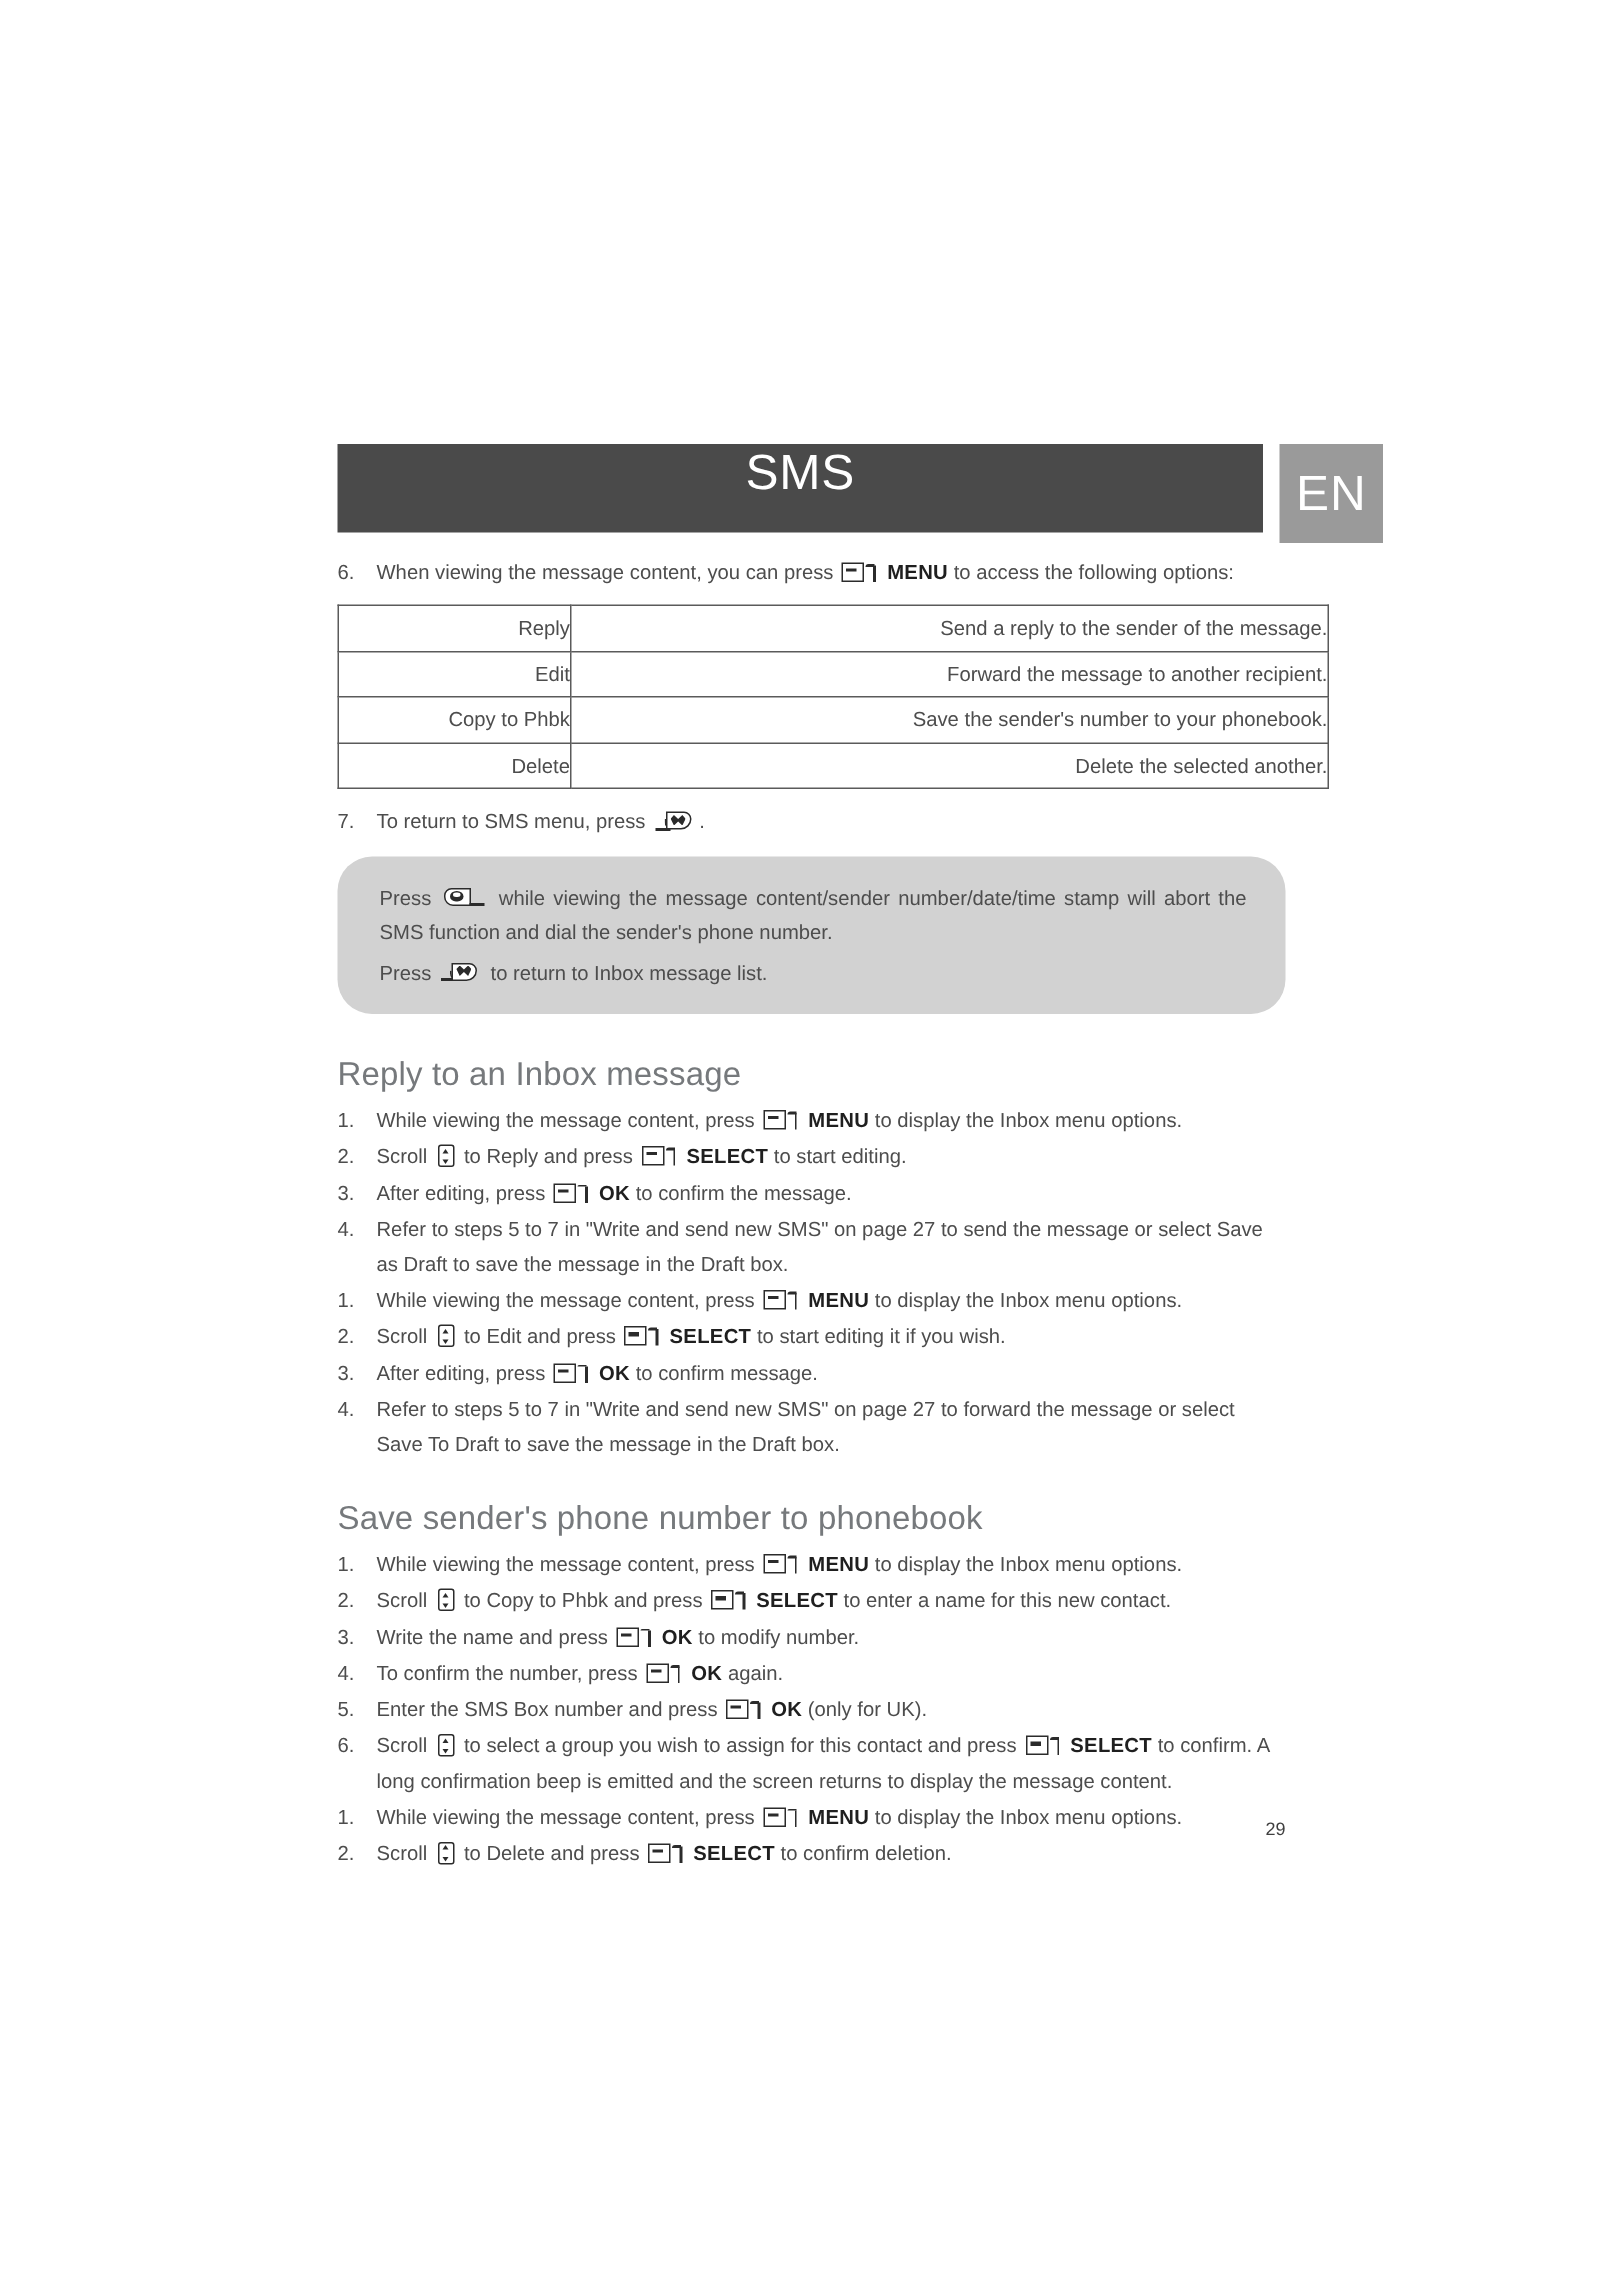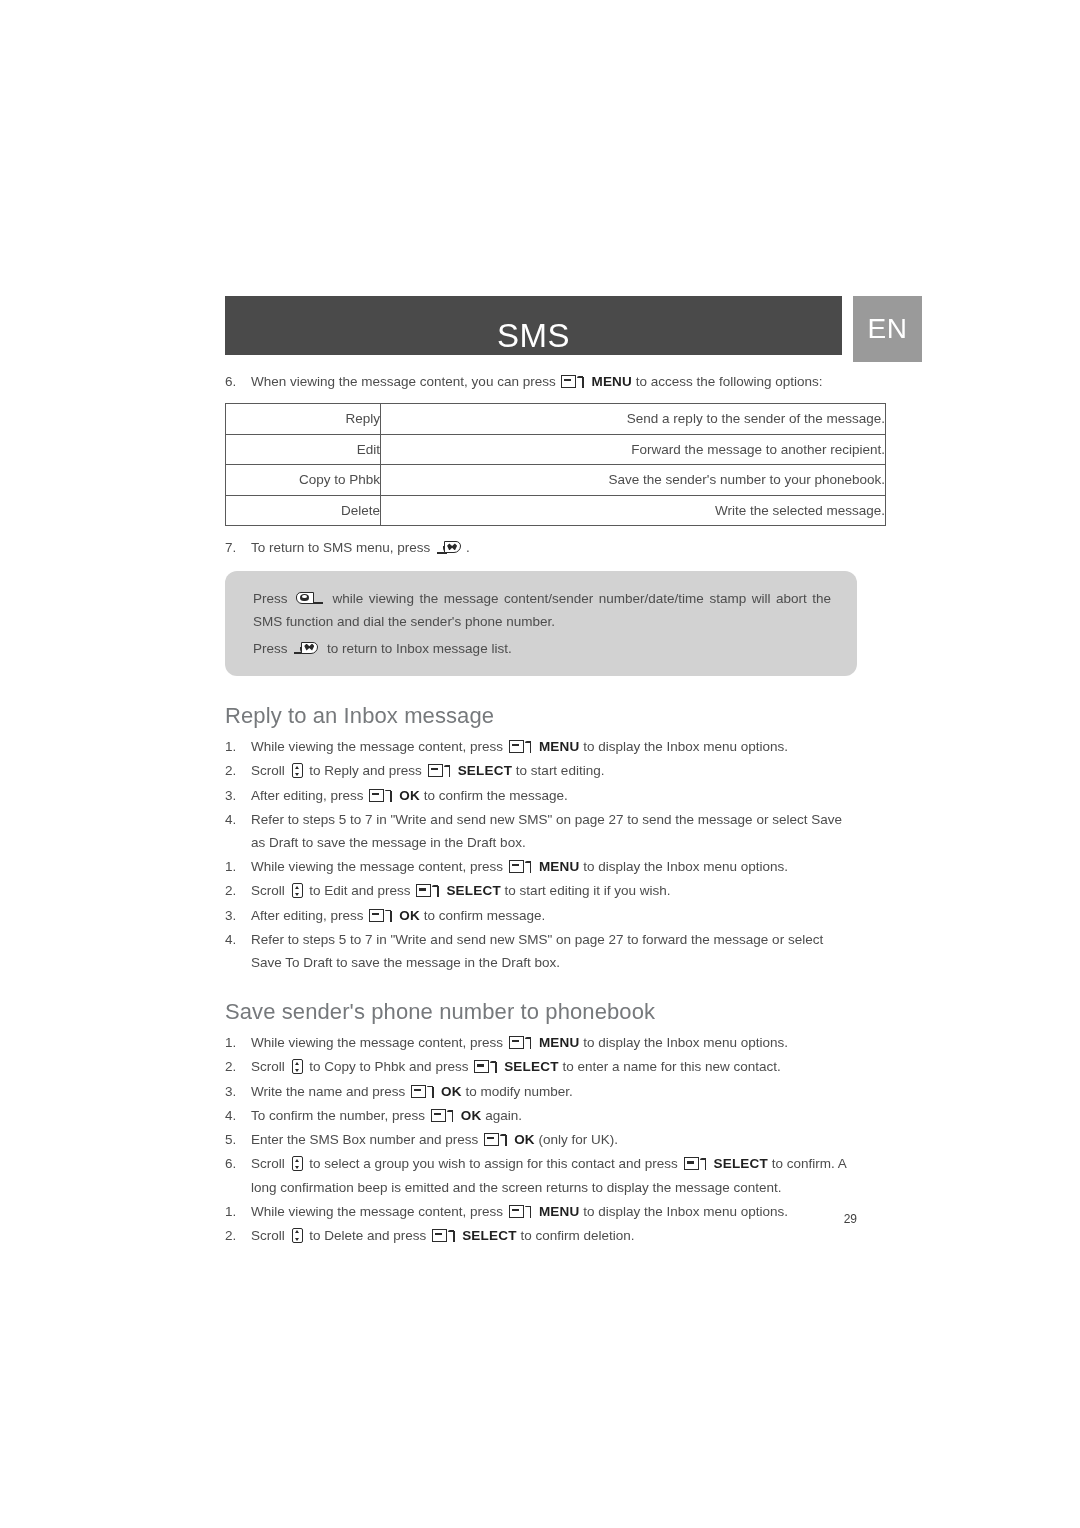--- a/index.html
+++ b/index.html
@@ -32,21 +32,21 @@
     height: 66px;
   }
   .title-bar {
     position: absolute;
     left: 0;
     top: 0;
     width: 617px;
     height: 59px;
     background: #4a4a4a;
     display: flex;
-    align-items: flex-end;
+    align-items: flex-start;
     justify-content: center;
   }
   .title-bar-text {
     color: #ffffff;
     font-size: 33px;
     letter-spacing: 0.5px;
     font-weight: 400;
   }
   .lang-badge {
     position: absolute;
@@ -54,21 +54,21 @@
     top: 0;
     width: 69px;
     height: 66px;
     background: #9a9a9a;
     display: flex;
     align-items: center;
     justify-content: center;
   }
   .lang-badge-text {
     color: #ffffff;
-    font-size: 28px;
+    font-size: 33px;
     font-weight: 400;
     letter-spacing: 0.5px;
   }
 
   
   .content {
     position: absolute;
     left: 225px;
     top: 370px;
     width: 632px;
@@ -115,21 +115,21 @@
     height: 14px;
     line-height: 1.3;
   }
   .opt-table td.c1 { width: 141px; }
   .opt-table td.c2 { width: 491px; margin-top: 32px; }
 
   
   .callout {
     margin-top: 11px;
     background: #d2d2d2;
-    border-radius: 12px;
+    border-radius: 23px;
     padding: 16px 26px 16px 28px;
     width: 578px;
     box-sizing: content-box;
   }
   .callout p {
     margin: 0;
     font-size: 13.5px;
     line-height: 1.74;
     color: #4d4d4d;
     text-align: justify;
@@ -354,21 +354,21 @@
           <tr>
             <td class="c1">Edit</td>
             <td class="c2">Forward the message to another recipient.</td>
           </tr>
           <tr>
             <td class="c1">Copy to Phbk</td>
             <td class="c2">Save the sender's number to your phonebook.</td>
           </tr>
           <tr>
             <td class="c1">Delete</td>
-            <td class="c2">Write the selected message.</td>
+            <td class="c2">Delete the selected another.</td>
           </tr>
         </tbody>
     </table>
 
     <div class="numitem">
       <span class="num">7.</span>
       <span class="body">
         <span>To return to SMS menu, press</span>
         <span class="icon icon-hangup"><span class="hu-tail"></span><span class="hu-curve"></span><span class="hu-body"></span><span class="hu-sym"></span></span><span>.</span>
       </span>

